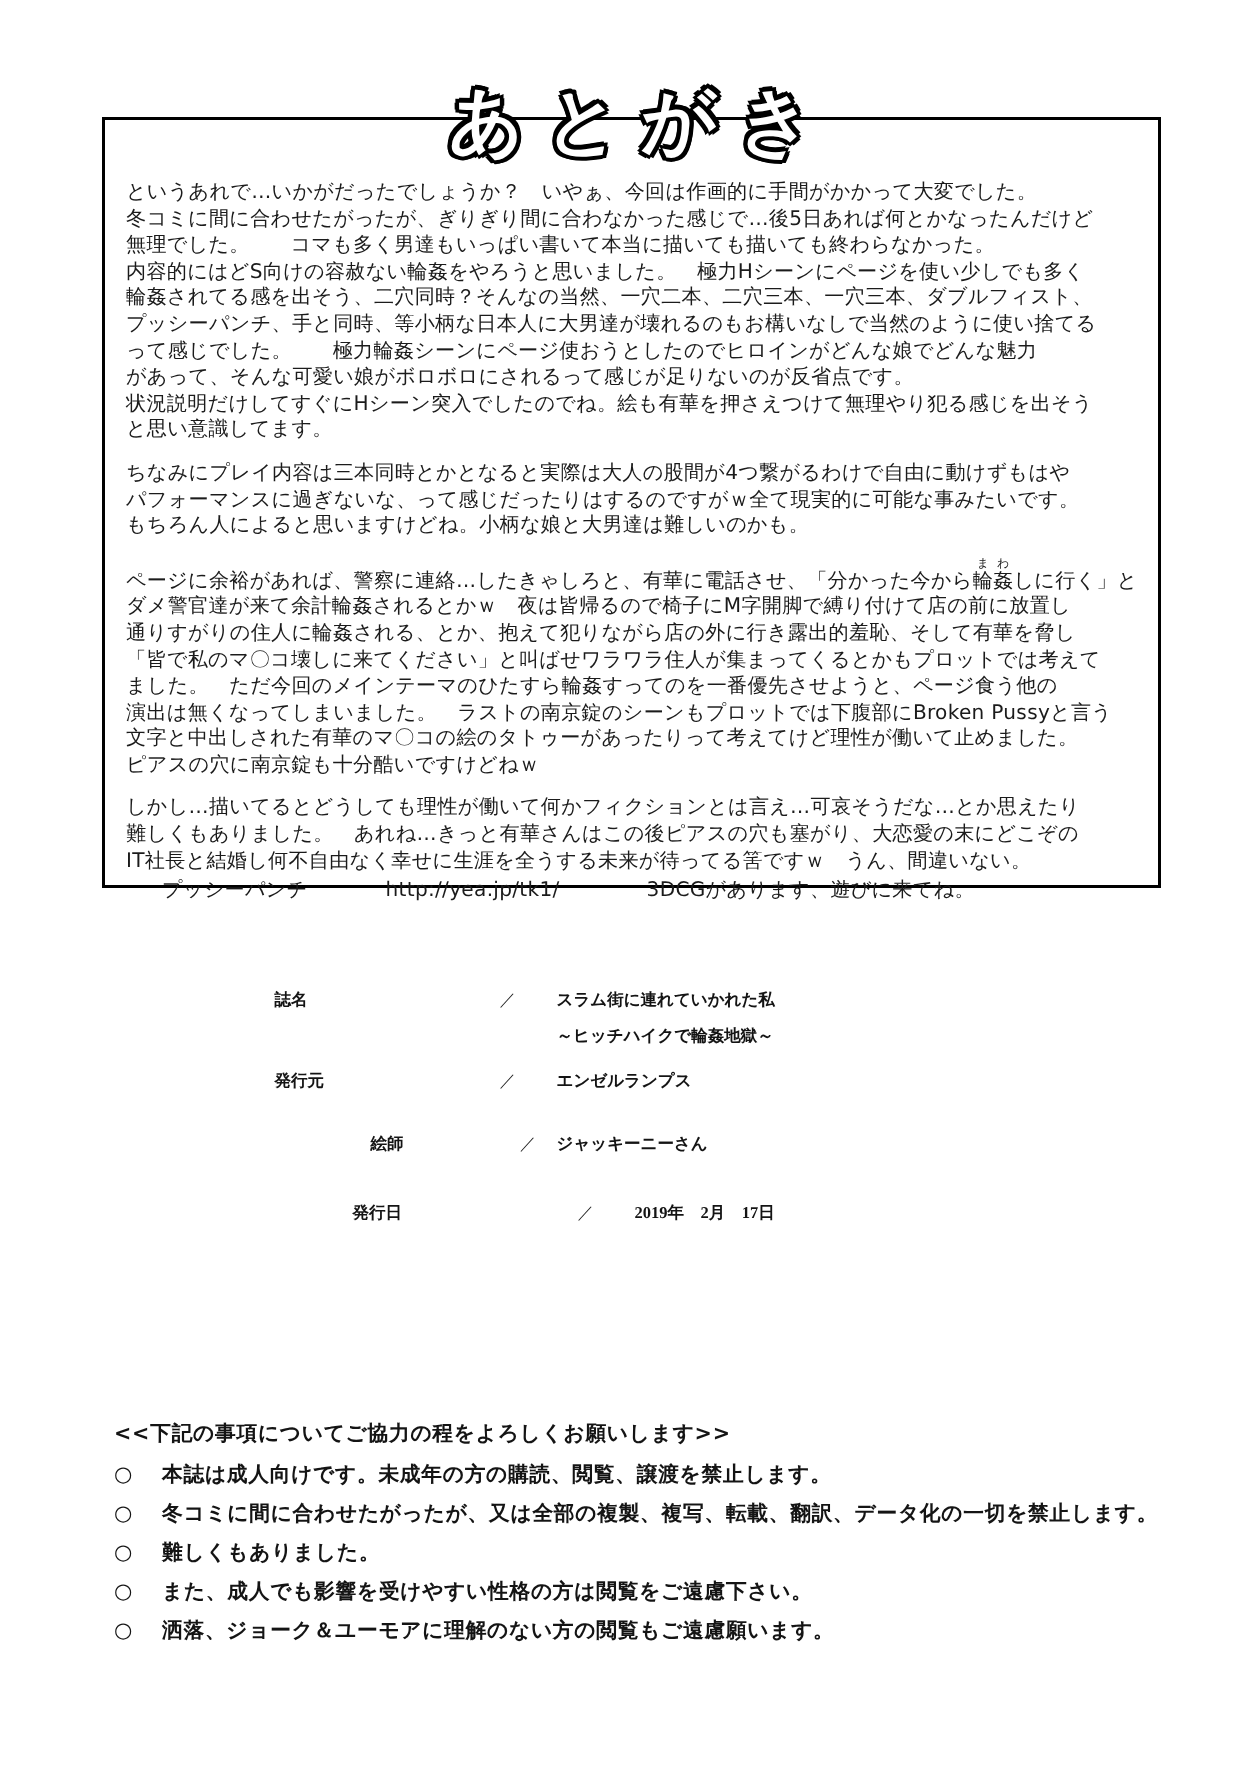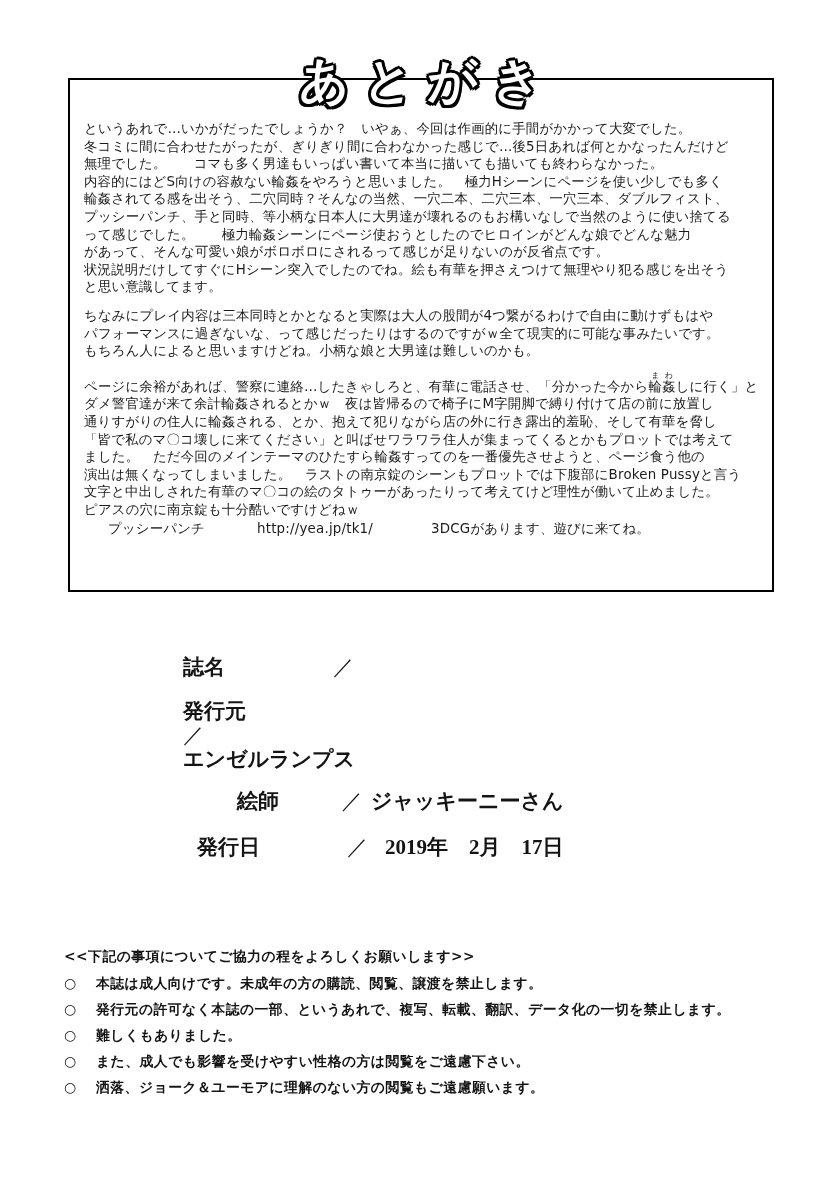--- a/index.html
+++ b/index.html
@@ -39,34 +39,34 @@
 
   .site-line { display:flex; margin-top:2px; white-space:nowrap; }
   .site-label { margin-left:24px; }
   .site-url   { margin-left:52px; }
   .site-note  { margin-left:58px; }
 
   
   .colophon {
     position:absolute; left:183px; top:655px;
     font-family:"Liberation Serif", serif;
-    font-size:21px; font-weight:600; line-height:24px;
+    font-size:11px; font-weight:600; line-height:24px;
     color:#141414;
   }
   .c-row { display:flex; }
   .c-label { width:150px; }
   .c-slash { width:38px; font-weight:400; }
   .c-value { white-space:pre-line; }
-  .c-row-publisher { margin-top:20px;flex-direction:column; }
+  .c-row-publisher { margin-top:6px; }
   .c-row-artist    { margin-top:18px;text-align:center; }
   .c-row-date      { margin-top:22px;justify-content:flex-end; }
 
   
   .notices {
-    position:absolute; left:64px; top:948px; width:710px;
+    position:absolute; left:76px; top:948px; width:710px;
     font-size:13.8px; font-weight:bold; line-height:17px;
     color:#141414;
   }
   .n-header { margin-bottom:10px; letter-spacing:0.5px; }
   .n-item { display:flex; margin-bottom:9px; align-items:flex-start; }
   .n-bullet { width:16px; margin-right:16px; font-weight:normal; font-size:14px; }
   .n-text { flex:1; letter-spacing:0.5px; }
 </style>
 </head>
 <body>
@@ -91,32 +91,37 @@
 パフォーマンスに過ぎないな、って感じだったりはするのですがｗ全て現実的に可能な事みたいです。
 もちろん人によると思いますけどね。小柄な娘と大男達は難しいのかも。</p>
       <p><span>ページに余裕があれば、警察に連絡…したきゃしろと、有華に電話させ、「分かった今から</span><ruby><span>輪姦</span><rt>まわ</rt></ruby><span>しに行く」と
 ダメ警官達が来て余計輪姦されるとかｗ　夜は皆帰るので椅子にM字開脚で縛り付けて店の前に放置し
 通りすがりの住人に輪姦される、とか、抱えて犯りながら店の外に行き露出的羞恥、そして有華を脅し
 「皆で私のマ〇コ壊しに来てください」と叫ばせワラワラ住人が集まってくるとかもプロットでは考えて
 ました。　ただ今回のメインテーマのひたすら輪姦すってのを一番優先させようと、ページ食う他の
 演出は無くなってしまいました。　ラストの南京錠のシーンもプロットでは下腹部にBroken Pussyと言う
 文字と中出しされた有華のマ〇コの絵のタトゥーがあったりって考えてけど理性が働いて止めました。
 ピアスの穴に南京錠も十分酷いですけどねｗ</span></p>
+      <p>しかし…描いてるとどうしても理性が働いて何かフィクションとは言え…可哀そうだな…とか思えたり
+難しくもありました。　あれね…きっと有華さんはこの後ピアスの穴も塞がり、大恋愛の末にどこぞの
+IT社長と結婚し何不自由なく幸せに生涯を全うする未来が待ってる筈ですｗ　うん、間違いない。</p>
       <div class="site-line">
         <span class="site-label">プッシーパンチ</span>
         <span class="site-url">http://yea.jp/tk1/</span>
         <span class="site-note">3DCGがあります、遊びに来てね。</span>
       </div>
     </div>
   </div>
 
   <div class="colophon">
     <div class="c-row c-row-title">
       <span class="c-label">誌名</span>
       <span class="c-slash">／</span>
+      <span class="c-value">スラム街に連れていかれた私
+～ヒッチハイクで輪姦地獄～</span>
     </div>
     <div class="c-row c-row-publisher">
       <span class="c-label">発行元</span>
       <span class="c-slash">／</span>
       <span class="c-value">エンゼルランプス</span>
     </div>
     <div class="c-row c-row-artist">
       <span class="c-label">絵師</span>
       <span class="c-slash">／</span>
       <span class="c-value">ジャッキーニーさん</span>
@@ -129,21 +134,21 @@
   </div>
 
   <div class="notices">
     <div class="n-header">&lt;&lt;下記の事項についてご協力の程をよろしくお願いします&gt;&gt;</div>
     <div class="n-item">
       <span class="n-bullet">○</span>
       <span class="n-text">本誌は成人向けです。未成年の方の購読、閲覧、譲渡を禁止します。</span>
     </div>
     <div class="n-item">
       <span class="n-bullet">○</span>
-      <span class="n-text">発行元の許可なく本誌の一部、というあれで、複写、転載、翻訳、データ化の一切を禁止します。</span>
+      <span class="n-text">冬コミに間に合わせたがったが、又は全部の複製、複写、転載、翻訳、データ化の一切を禁止します。</span>
     </div>
     <div class="n-item">
       <span class="n-bullet">○</span>
       <span class="n-text">難しくもありました。</span>
     </div>
     <div class="n-item">
       <span class="n-bullet">○</span>
       <span class="n-text">また、成人でも影響を受けやすい性格の方は閲覧をご遠慮下さい。</span>
     </div>
     <div class="n-item">

